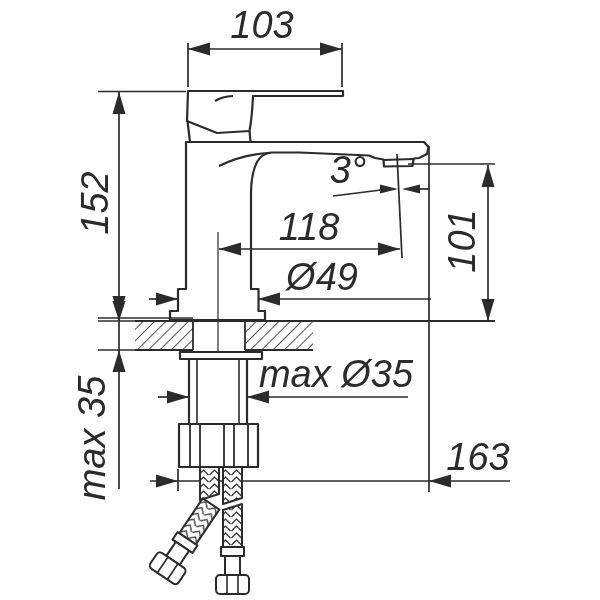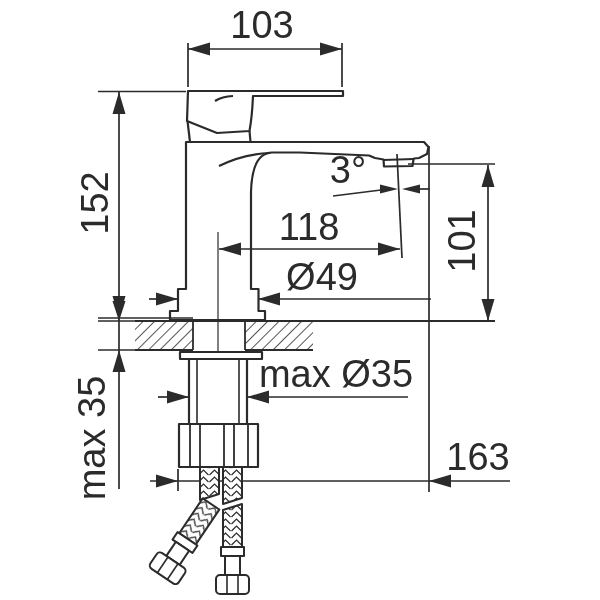--- a/index.html
+++ b/index.html
@@ -1,16 +1,16 @@
 <!DOCTYPE html>
 <html><head>
 <meta charset="utf-8">
 <style>
   html,body{margin:0;padding:0;background:#fff;}
-  .stage{width:600px;height:600px;position:relative;background:#fff;overflow:hidden;}
+  .stage{width:600px;height:600px;position:relative;background:#fff;overflow:hidden;font-style:italic;}
   svg{display:block;}
   text{font-family:"Liberation Sans","DejaVu Sans",sans-serif;font-size:38px;}
 </style>
 </head>
 <body>
 
 <div class="stage">
 <svg viewBox="0 0 600 600" width="600" height="600">
   <defs>
     <pattern id="hatch" width="8" height="8" patternUnits="userSpaceOnUse" patternTransform="rotate(45)">

